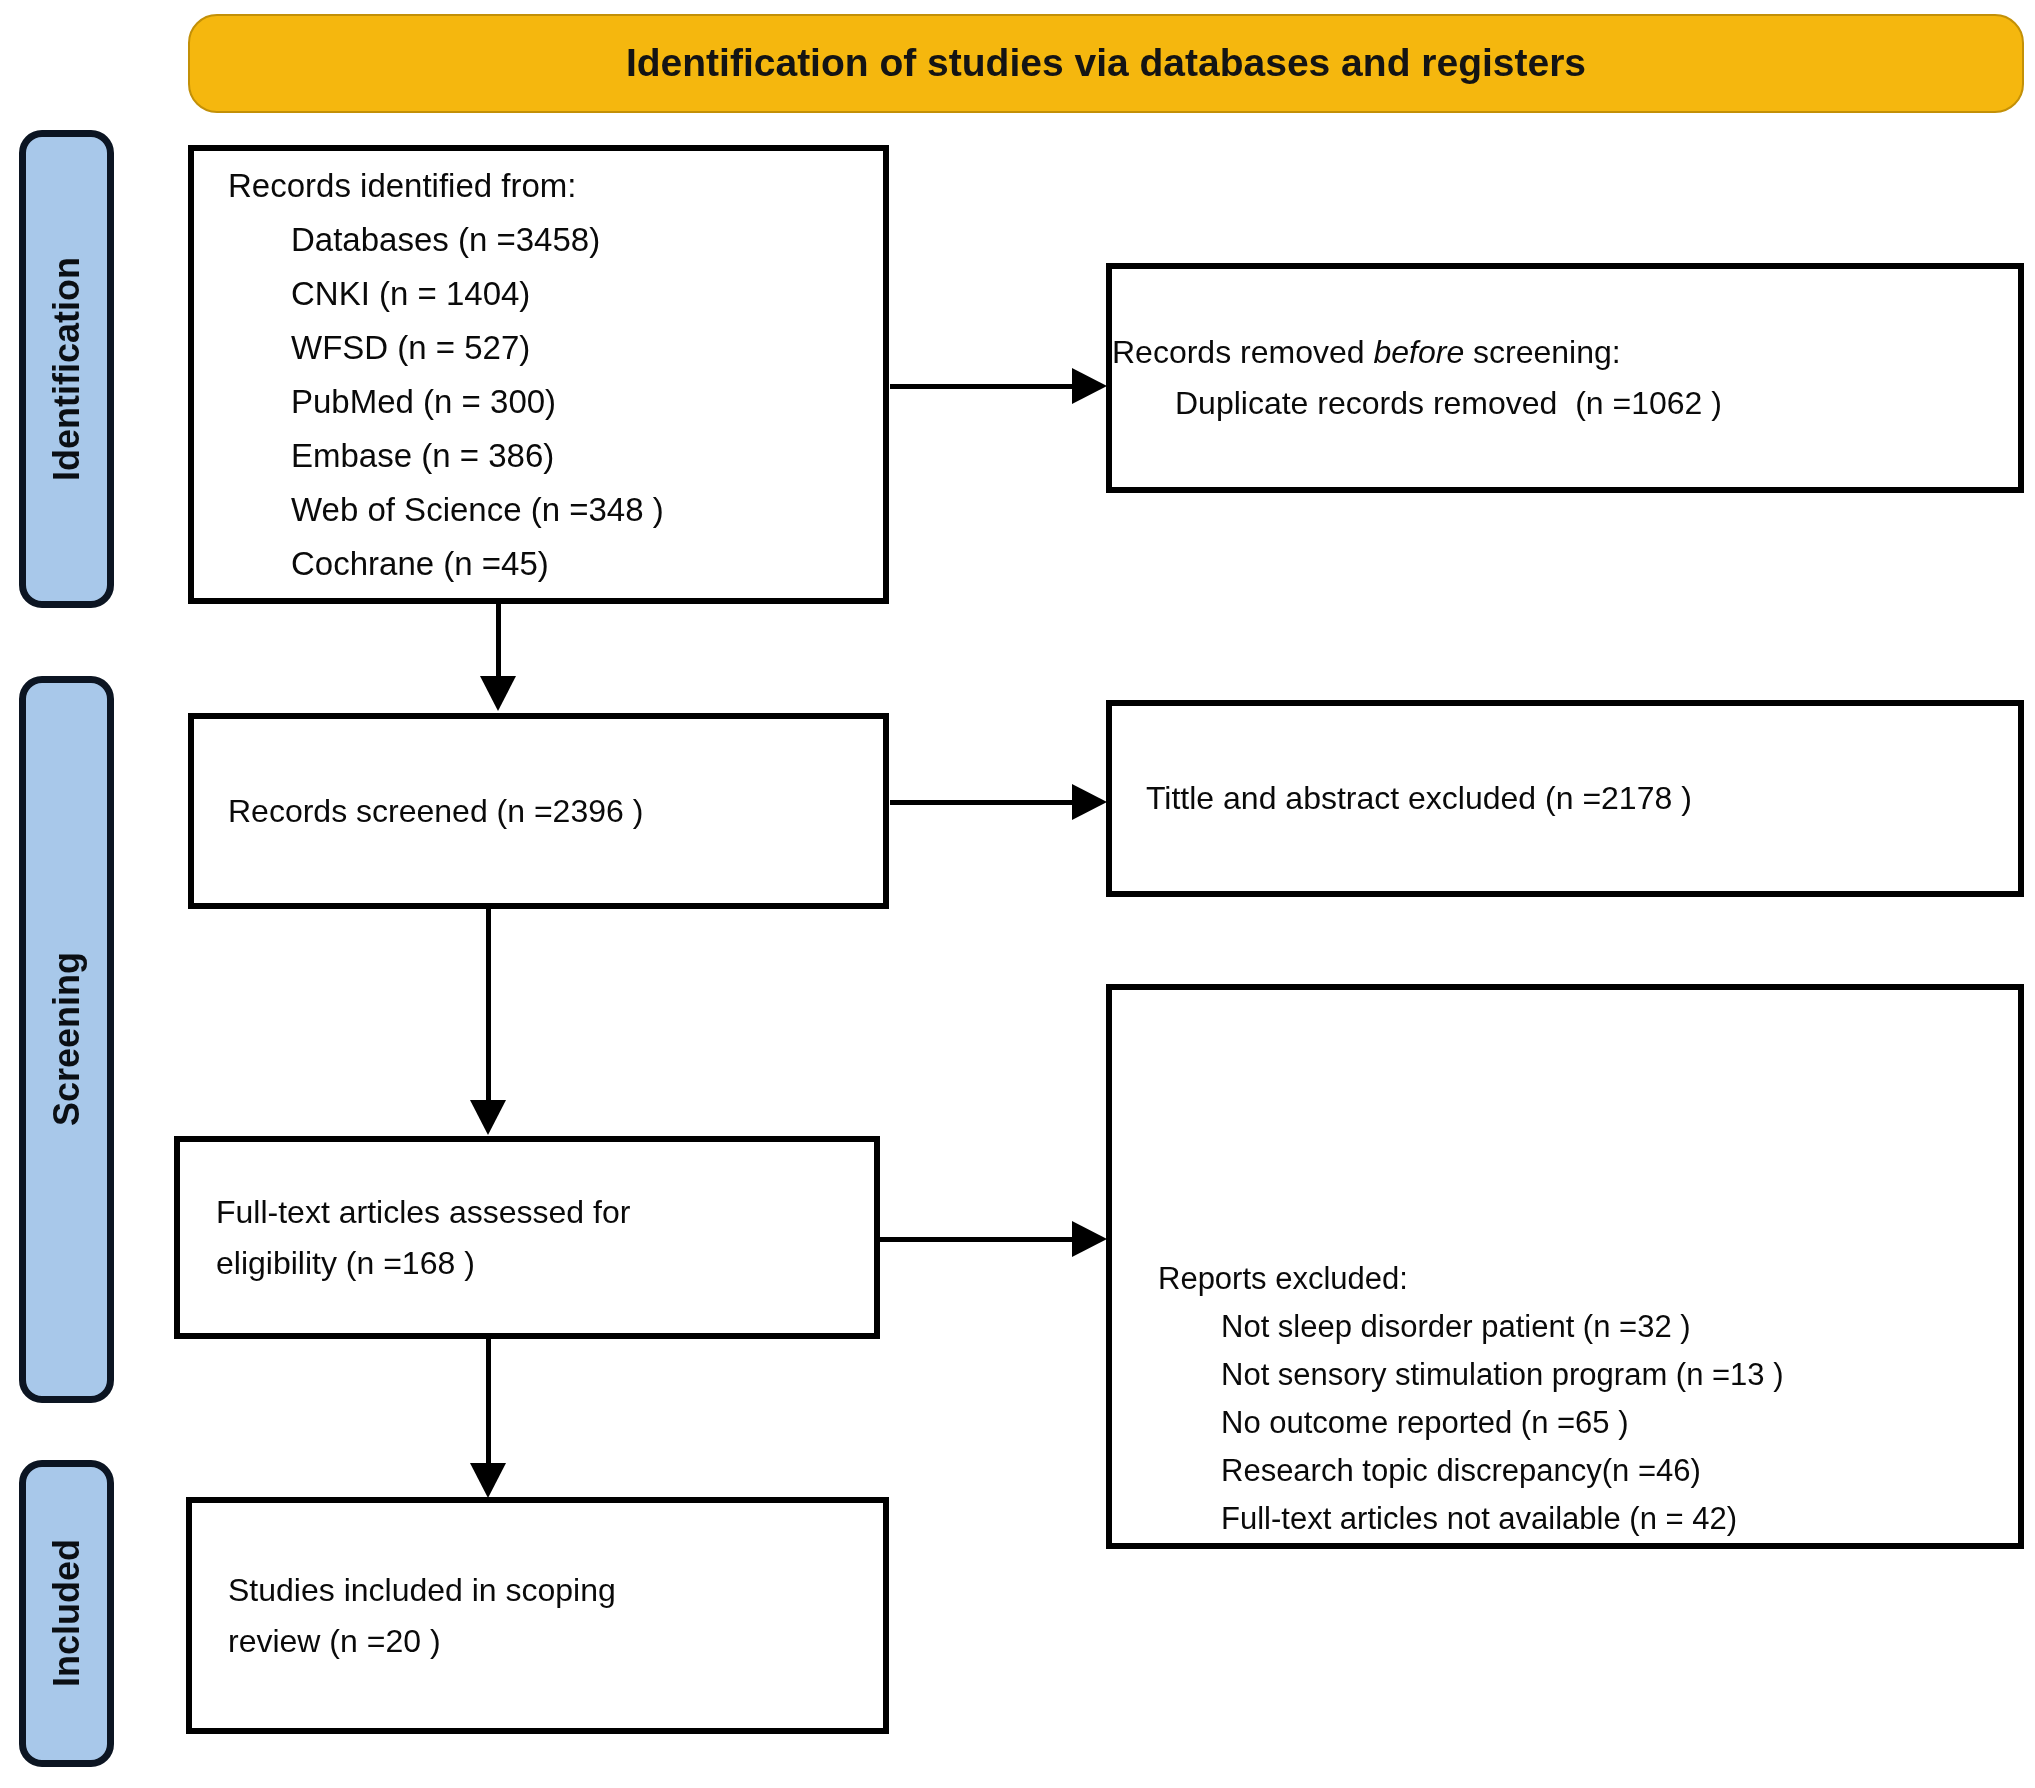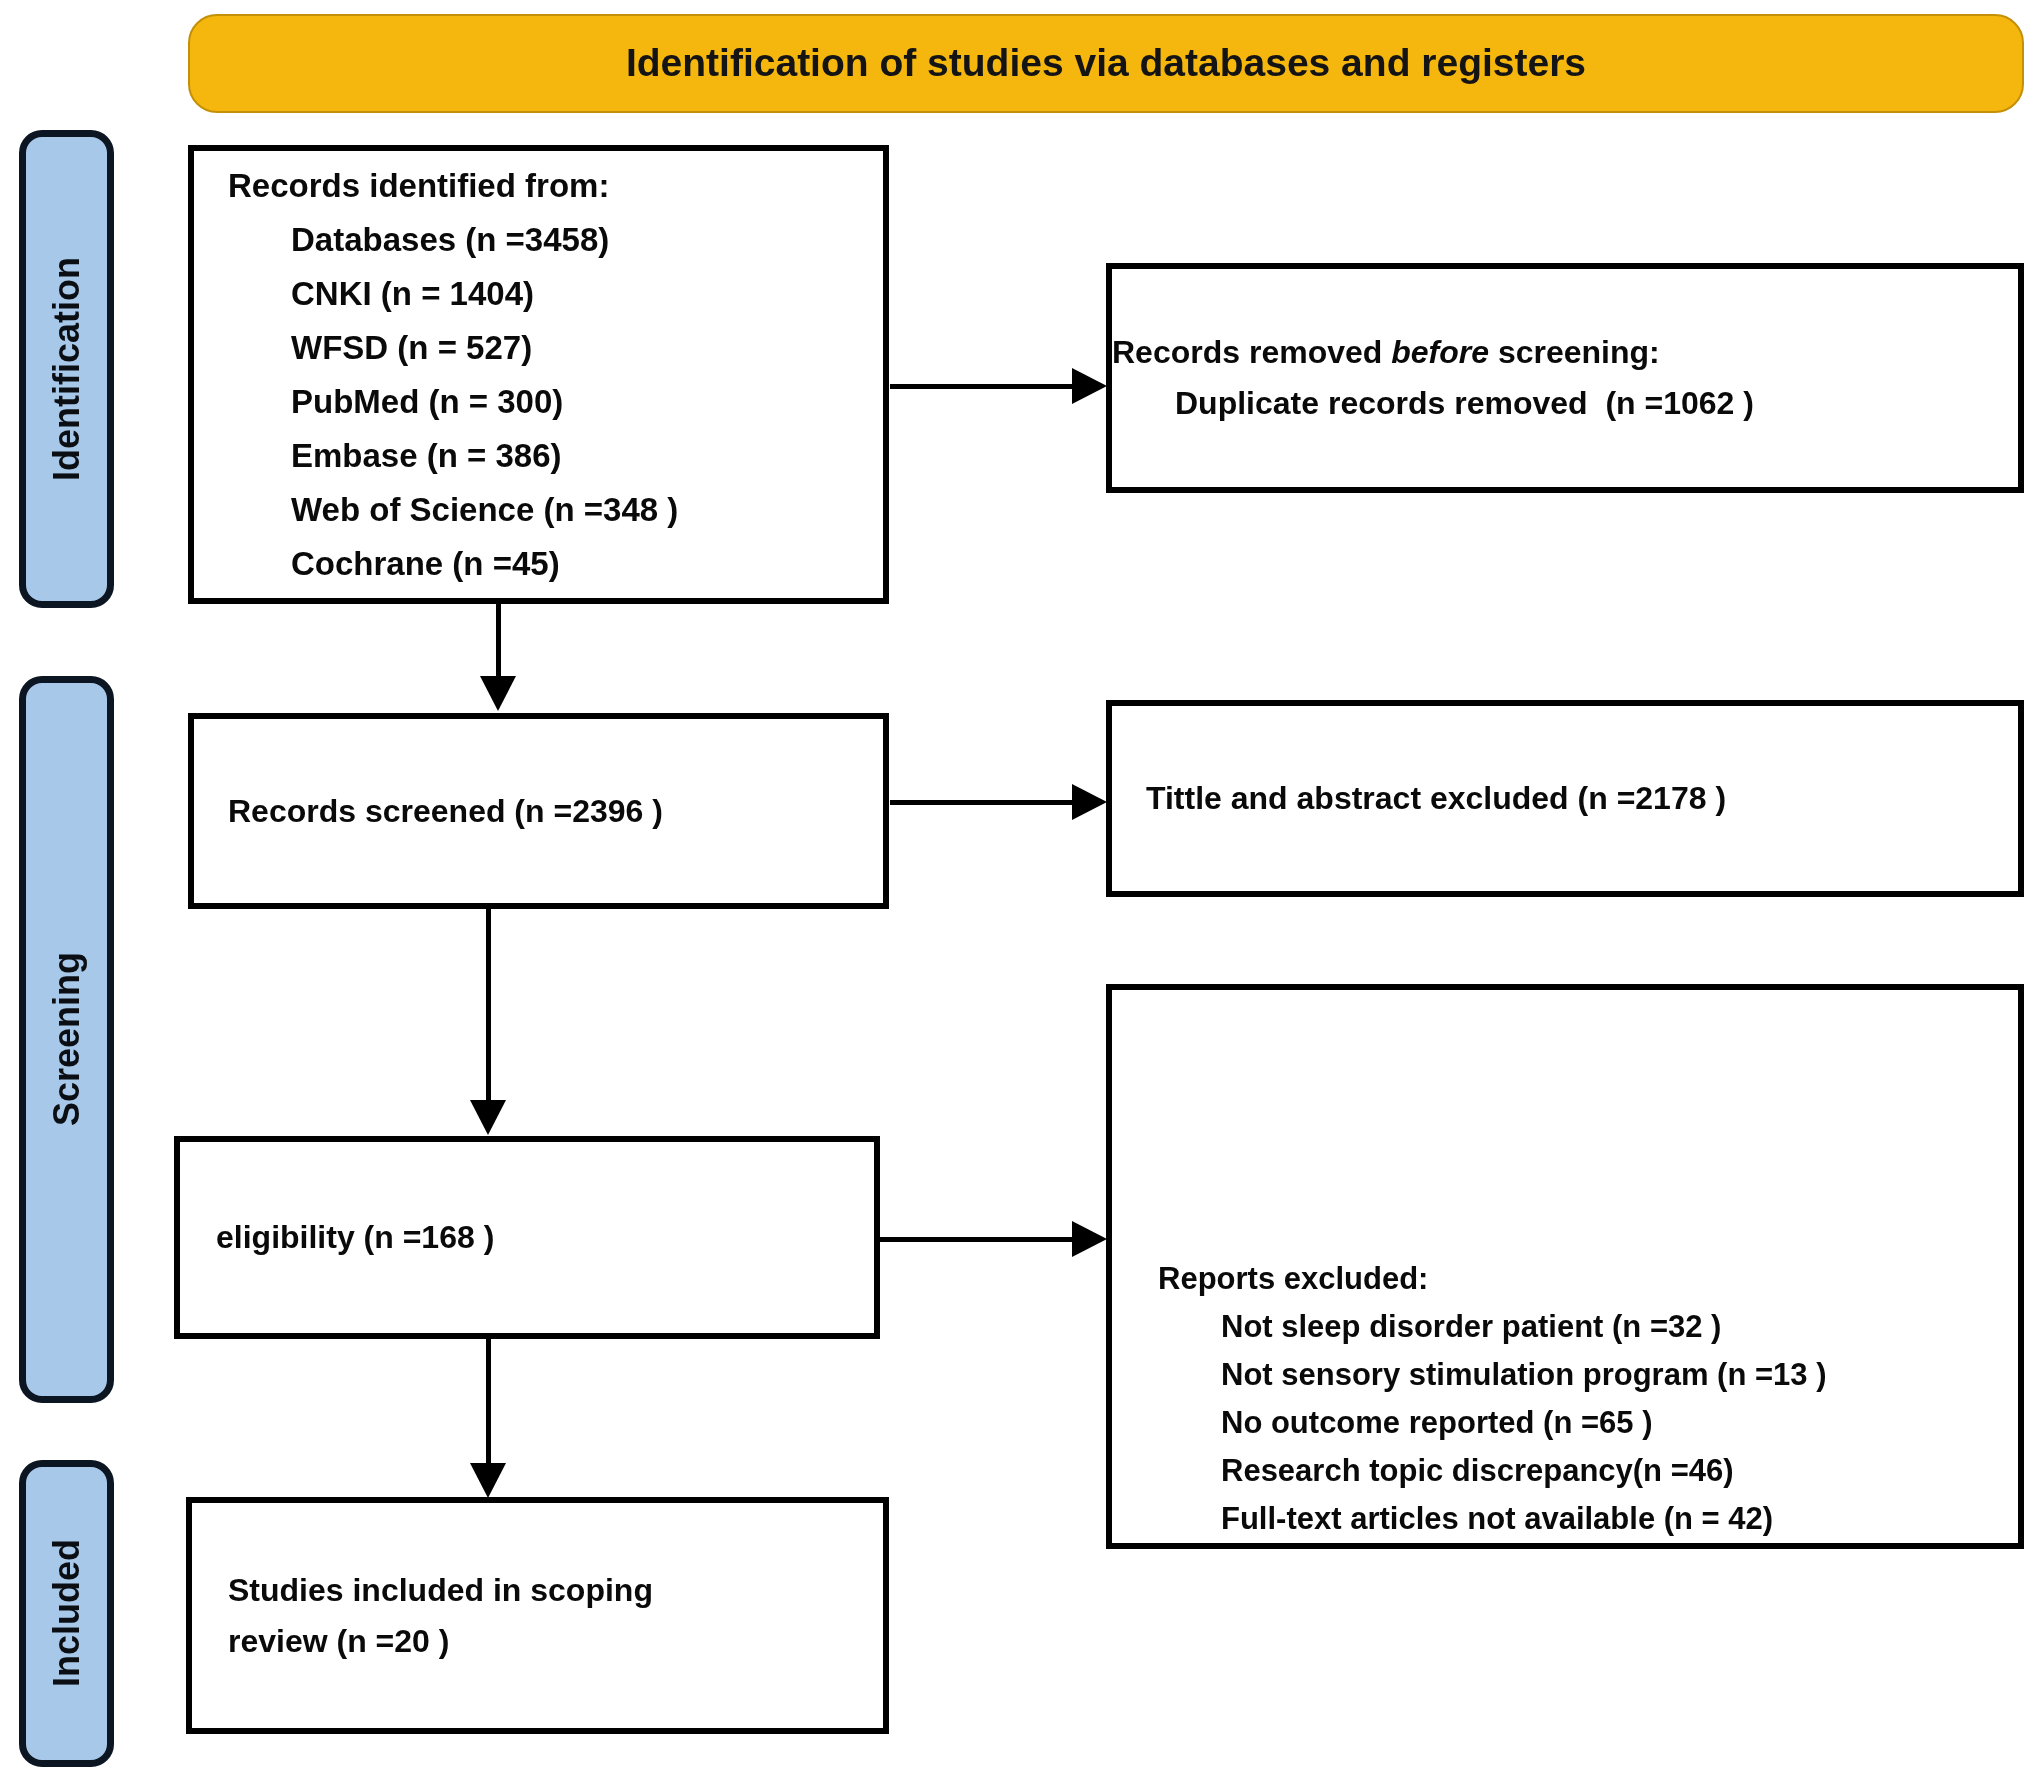--- a/index.html
+++ b/index.html
@@ -53,21 +53,20 @@
   .stage-included       { top: 1460px; height: 307px; }
 
   
   .box {
     position: absolute;
     background: #ffffff;
     border: 6.3px solid var(--box-border, #000000);
     box-sizing: border-box;
     display: flex; flex-direction: column; justify-content: center;
     color: #0a0a0a;
-    font-weight: bold;
   }
   .box .line { white-space: pre-wrap; font-size: 32px; line-height: 51px; }
   .box .indent { padding-left: 63px; }
   .italic { font-style: italic; }
 
   .box-identified { left: 188px; top: 145px; width: 701px; height: 459px; padding-left: 34px; padding-right: 9.7px; }
   .box-identified .line { line-height: 54px; font-size: 33px; }
 
   .box-removed { left: 1106px; top: 263px; width: 918px; height: 230px; padding-right: 14.5px; }
 
@@ -135,20 +134,21 @@
 
   <div class="box box-screened">
     <div class="line">Records screened (n =2396 )</div>
   </div>
 
   <div class="box box-title-abstract">
     <div class="line">Tittle and abstract excluded (n =2178 )</div>
   </div>
 
   <div class="box box-fulltext">
+    <div class="line">Full-text articles assessed for</div>
     <div class="line">eligibility (n =168 )</div>
   </div>
 
   <div class="box box-reports">
     <div class="line">Reports excluded:</div>
     <div class="line indent">Not sleep disorder patient (n =32 )</div>
     <div class="line indent">Not sensory stimulation program (n =13 )</div>
     <div class="line indent">No outcome reported (n =65 )</div>
     <div class="line indent">Research topic discrepancy(n =46)</div>
     <div class="line indent">Full-text articles not available (n = 42)</div>

